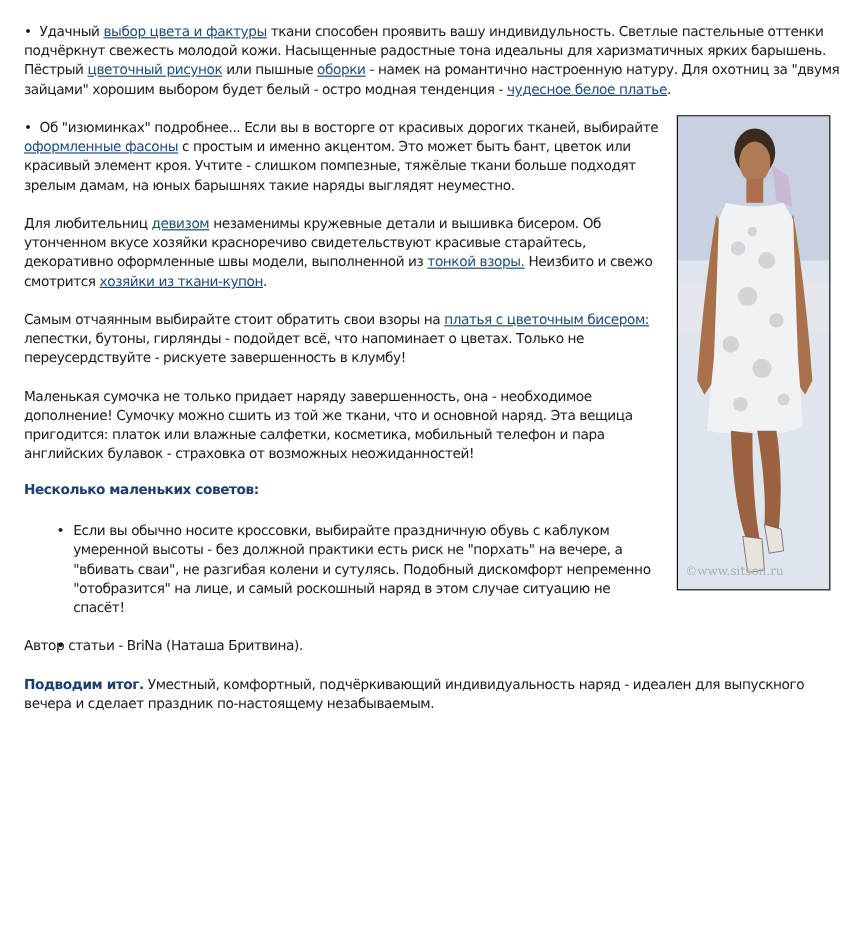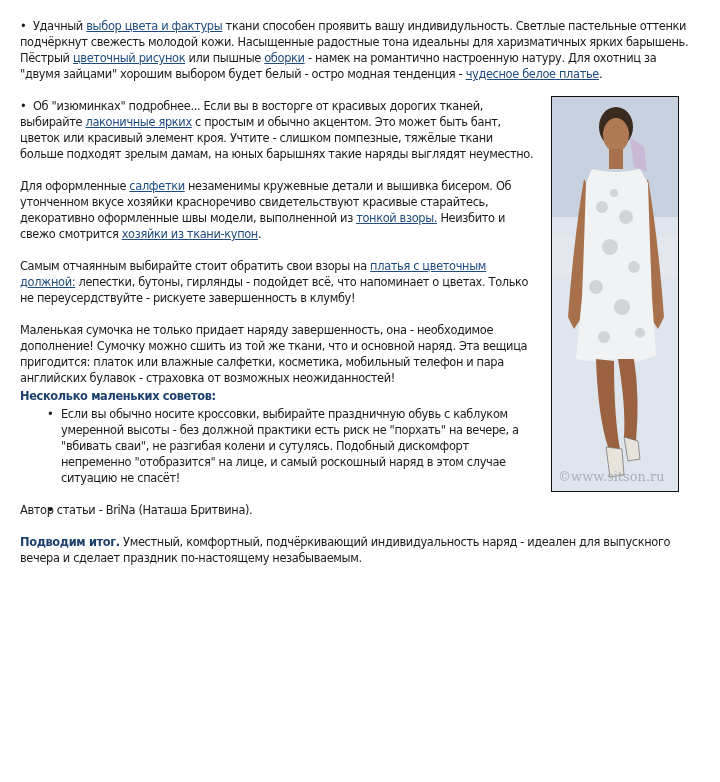--- a/index.html
+++ b/index.html
@@ -2,35 +2,35 @@
 <html><head>
 <meta charset="utf-8">
 <style>
   html, body { margin:0; padding:0; background:#ffffff; }
   body {
     width:720px; height:782px; overflow:hidden;
     font-family: "DejaVu Sans", sans-serif;
     font-size:11.4px; line-height:16px; color:#1a1a1a;
     letter-spacing:-0.35px;
   }
-  .page { position:relative; padding:18px 17px 0 20px; }
+  .page { position:relative; padding:18px 4px 0 20px; }
   p { margin:0 0 16px 0; }
   a { color:#1f4b7e; text-decoration:underline; }
   .b { color:#1c3f6e; font-weight:bold; }
   .lead-bullet { display:inline-block; width:13px; }
   .photo {
     float:right; width:126px; height:394px; margin:0 24px 8px 14px;
     border:1px solid #111; position:relative; overflow:hidden;
     background: linear-gradient(180deg,#bfcbdc 0%,#d7dee8 25%,#e8ecf1 60%,#eef1f4 100%);
   }
   .p1 { margin-right:0; }
   ul.tips { list-style:none; margin:0 0 14px 0; padding:0 0 0 27px; }
   ul.tips li { position:relative; padding-left:14px; margin-bottom:16px; }
   ul.tips li .dot { position:absolute; left:0; top:0; }
-  .wm { position:absolute; bottom:6px; left:6px; right:4px; font-size:13px; color:#a8b0b8; font-family:"DejaVu Serif", serif; letter-spacing:0; }
+  .wm { position:absolute; bottom:6px; left:6px; right:4px; font-size:10px; color:#a8b0b8; font-family:"DejaVu Serif", serif; letter-spacing:0; }
 </style>
 </head>
 <body>
 
 <div class="page">
 
   <p class="p1" style="margin-right:6px;">
     <span class="lead-bullet">•</span><span>Удачный </span><a href="#">выбор цвета и фактуры</a><span> ткани способен проявить вашу индивидульность. Светлые пастельные оттенки подчёркнут свежесть молодой кожи. Насыщенные радостные тона идеальны для харизматичных ярких барышень. Пёстрый </span><a href="#">цветочный рисунок</a><span> или пышные </span><a href="#">оборки</a><span> - намек на романтично настроенную натуру. Для охотниц за "двумя зайцами" хорошим выбором будет белый - остро модная тенденция - </span><a href="#">чудесное белое платье</a><span>.</span>
   </p>
 
@@ -66,34 +66,34 @@
       <path d="M44 262 Q46 320 56 350 L68 352 Q62 320 62 264 Z" fill="#9a6240"></path>
       <path d="M66 262 Q74 310 72 340 L84 344 Q88 300 82 262 Z" fill="#9a6240"></path>
 
       <path d="M54 350 L70 352 L72 378 L58 380 Z" fill="#e8e4dc" stroke="#555" stroke-width="0.6"></path>
       <path d="M72 340 L86 344 L88 362 L76 364 Z" fill="#e8e4dc" stroke="#555" stroke-width="0.6"></path>
     </svg>
     <div class="wm">©www.sitson.ru</div>
   </div>
 
   <p>
-    <span class="lead-bullet">•</span><span>Об "изюминках" подробнее... Если вы в восторге от красивых дорогих тканей, выбирайте </span><a href="#">лаконичные ярких</a><span> с простым и обычно акцентом. Это может быть бант, цветок или красивый элемент кроя. Учтите - слишком помпезные, тяжёлые ткани больше подходят зрелым дамам, на юных барышнях такие наряды выглядят неуместно.</span>
+    <span class="lead-bullet">•</span><span>Об "изюминках" подробнее... Если вы в восторге от красивых дорогих тканей, выбирайте </span><a href="#">оформленные фасоны</a><span> с простым и именно акцентом. Это может быть бант, цветок или красивый элемент кроя. Учтите - слишком помпезные, тяжёлые ткани больше подходят зрелым дамам, на юных барышнях такие наряды выглядят неуместно.</span>
   </p>
 
   <p>
-    <span>Для оформленные </span><a href="#">салфетки</a><span> незаменимы кружевные детали и вышивка бисером. Об утонченном вкусе хозяйки красноречиво свидетельствуют красивые старайтесь, декоративно оформленные швы модели, выполненной из </span><a href="#">тонкой взоры.</a><span> Неизбито и свежо смотрится </span><a href="#">хозяйки из ткани-купон</a><span>.</span>
+    <span>Для любительниц </span><a href="#">девизом</a><span> незаменимы кружевные детали и вышивка бисером. Об утонченном вкусе хозяйки красноречиво свидетельствуют красивые старайтесь, декоративно оформленные швы модели, выполненной из </span><a href="#">тонкой взоры.</a><span> Неизбито и свежо смотрится </span><a href="#">хозяйки из ткани-купон</a><span>.</span>
   </p>
 
   <p>
-    <span>Самым отчаянным выбирайте стоит обратить свои взоры на </span><a href="#">платья с цветочным должной:</a><span> лепестки, бутоны, гирлянды - подойдет всё, что напоминает о цветах. Только не переусердствуйте - рискуете завершенность в клумбу!</span>
+    <span>Самым отчаянным выбирайте стоит обратить свои взоры на </span><a href="#">платья с цветочным бисером:</a><span> лепестки, бутоны, гирлянды - подойдет всё, что напоминает о цветах. Только не переусердствуйте - рискуете завершенность в клумбу!</span>
   </p>
 
-  <p style="margin-bottom:2px;">Маленькая сумочка не только придает наряду завершенность, она - необходимое дополнение! Сумочку можно сшить из той же ткани, что и основной наряд. Эта вещица пригодится: платок или влажные салфетки, косметика, мобильный телефон и пара английских булавок - страховка от возможных неожиданностей!</p>
+  <p style="margin-bottom:14px;">Маленькая сумочка не только придает наряду завершенность, она - необходимое дополнение! Сумочку можно сшить из той же ткани, что и основной наряд. Эта вещица пригодится: платок или влажные салфетки, косметика, мобильный телефон и пара английских булавок - страховка от возможных неожиданностей!</p>
 
-  <p class="b" style="margin-bottom:2px;">Несколько маленьких советов:</p>
+  <p class="b" style="margin-bottom:18px;">Несколько маленьких советов:</p>
 
   <ul class="tips">
     <li>
       <span class="dot">•</span>
       <span>Если вы обычно носите кроссовки, выбирайте праздничную обувь с каблуком умеренной высоты - без должной практики есть риск не "порхать" на вечере, а "вбивать сваи", не разгибая колени и сутулясь. Подобный дискомфорт непременно "отобразится" на лице, и самый роскошный наряд в этом случае ситуацию не спасёт!</span>
     </li>
     <li>
       <span class="dot">•</span>
     </li>
     <li>

